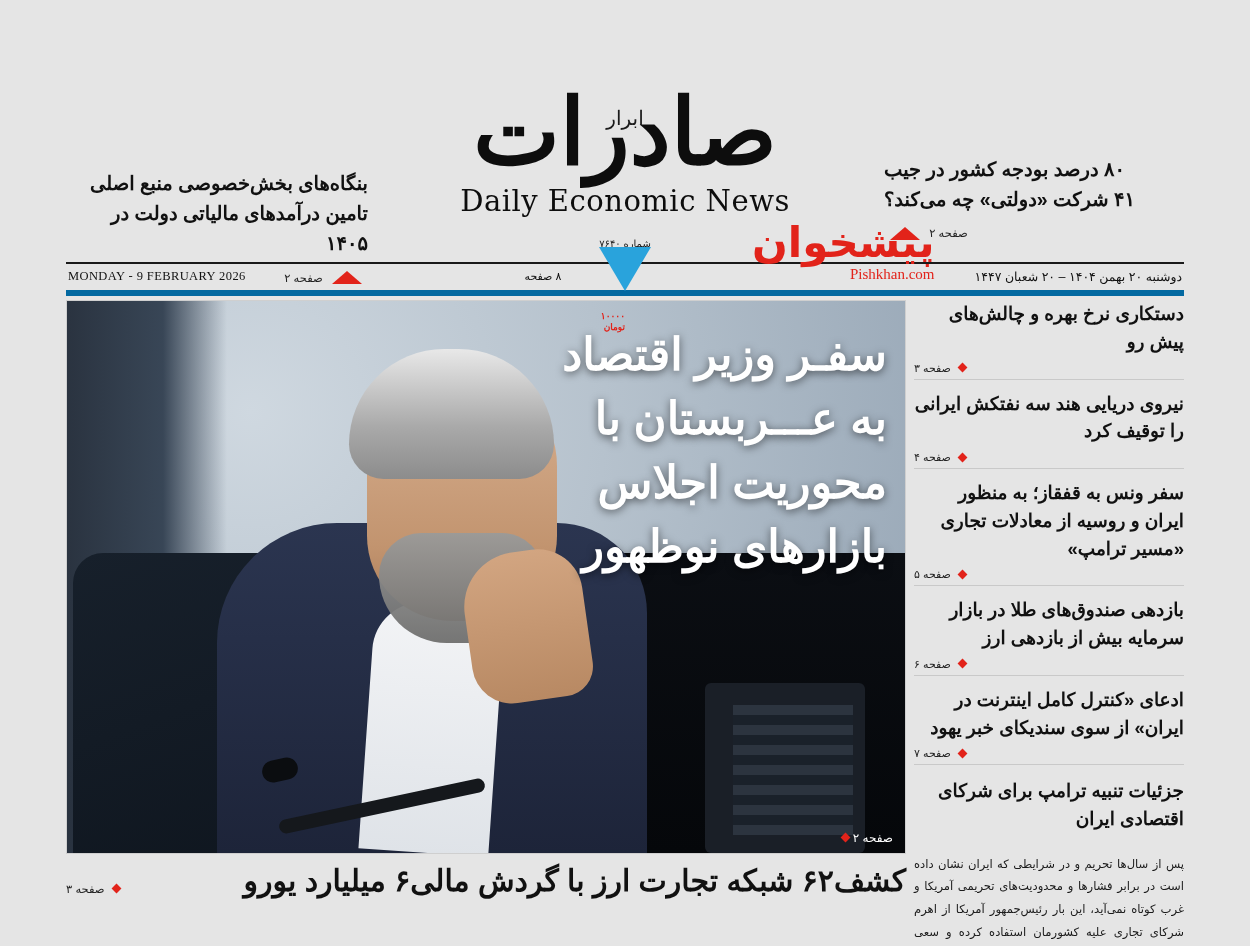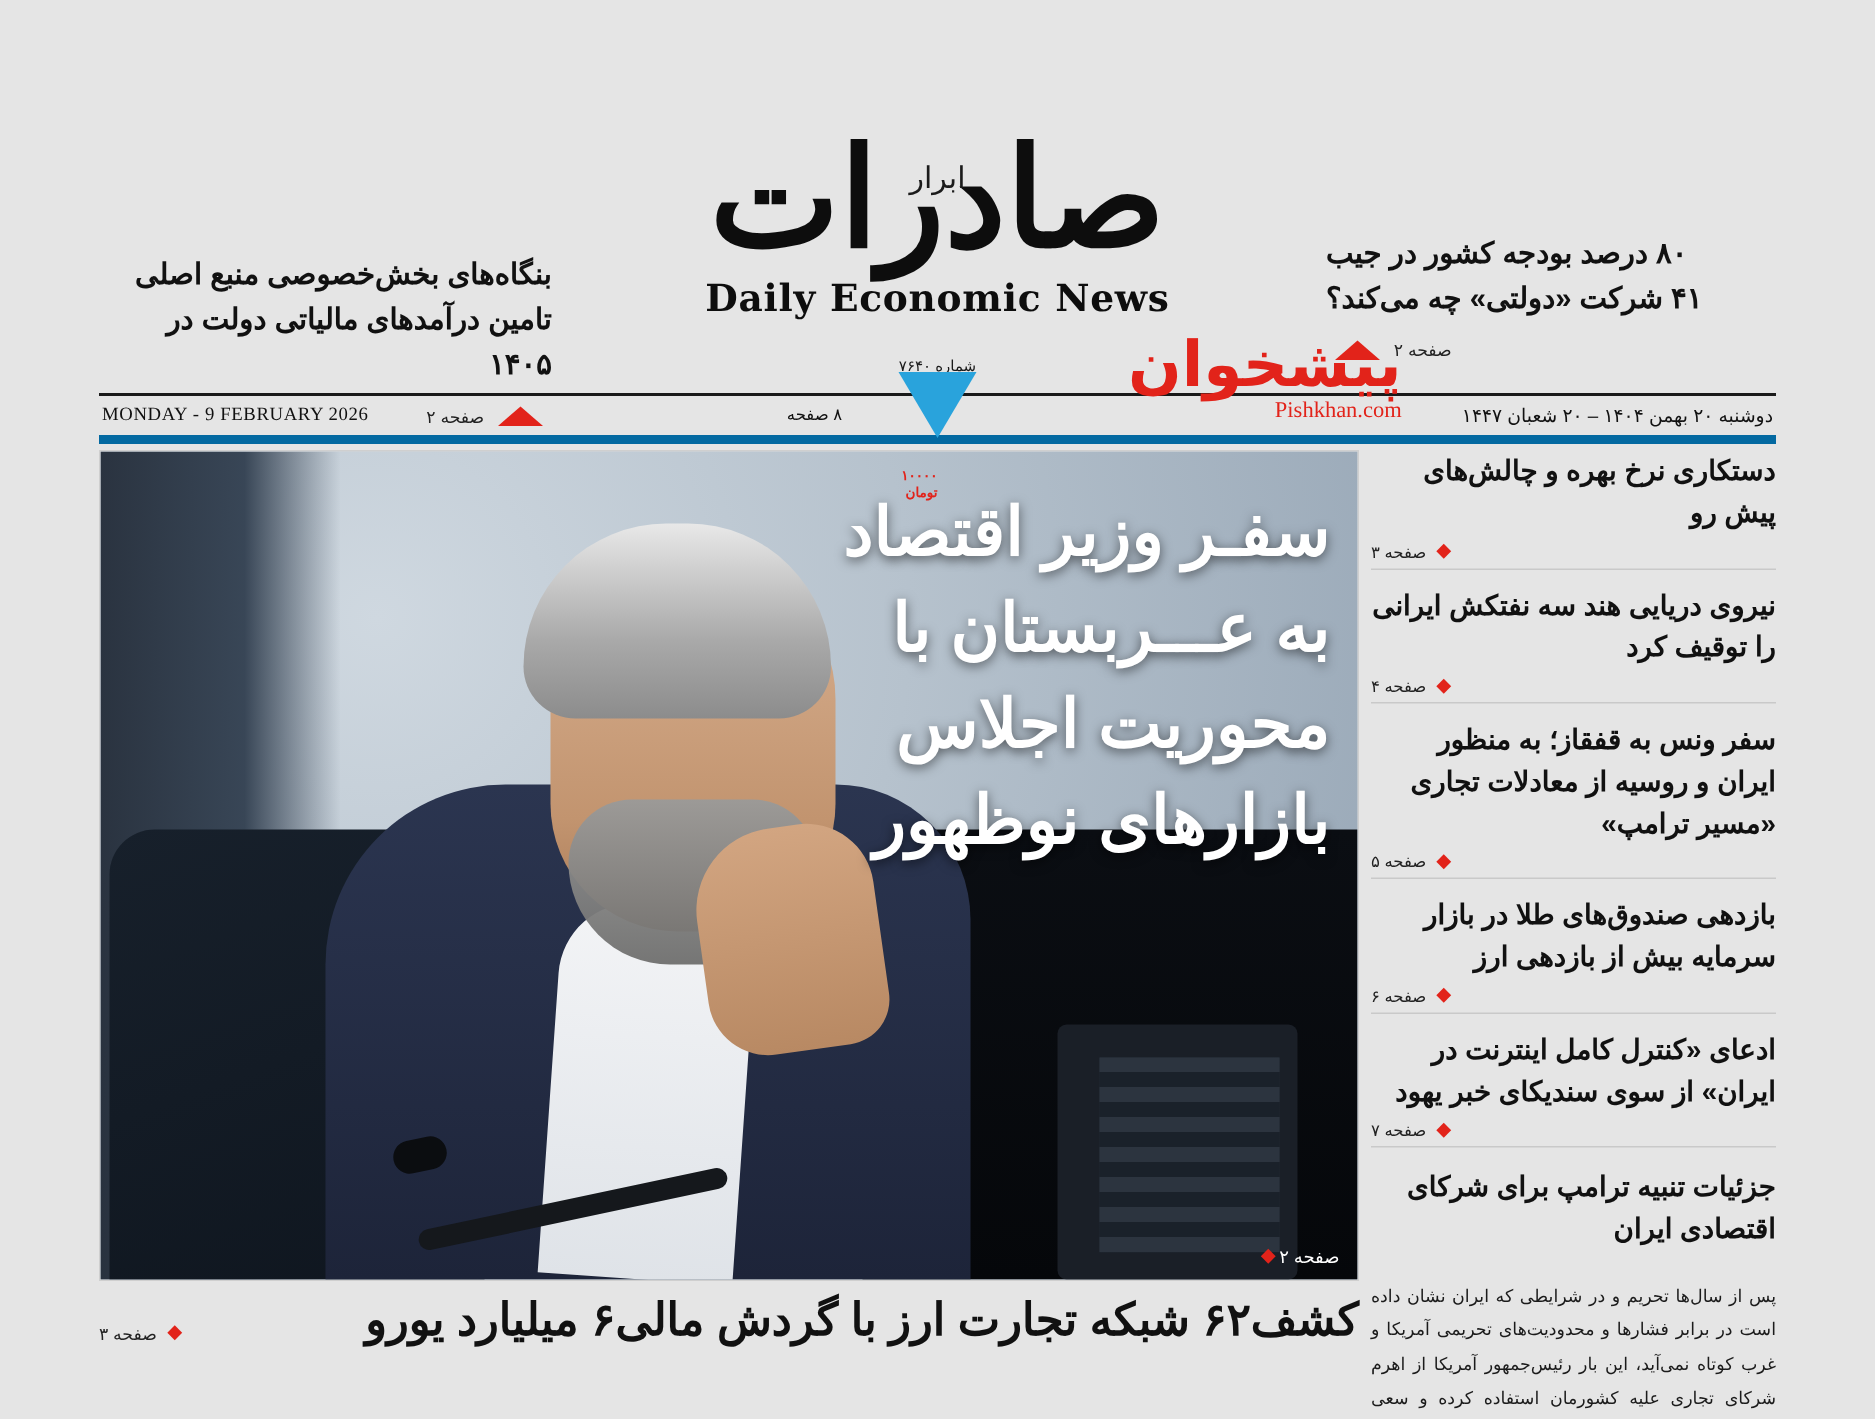--- a/index.html
+++ b/index.html
@@ -51,22 +51,22 @@
     font-family: "DejaVu Serif", serif;
     font-size: 92px;
     font-weight: bold;
     line-height: 1;
     color: #0d0d0d;
     direction: rtl;
     letter-spacing: -2px;
   }
   .logo-latin {
     font-family: "DejaVu Serif", serif;
-    font-size: 25px;
-    font-weight: bold;
+    font-size: 29px;
+    font-weight: normal;
     color: #0d0d0d;
     margin-top: 6px;
     letter-spacing: 0.5px;
   }
 
   .head-right {
     position: absolute;
     right: 66px;
     top: 154px;
     width: 300px;

